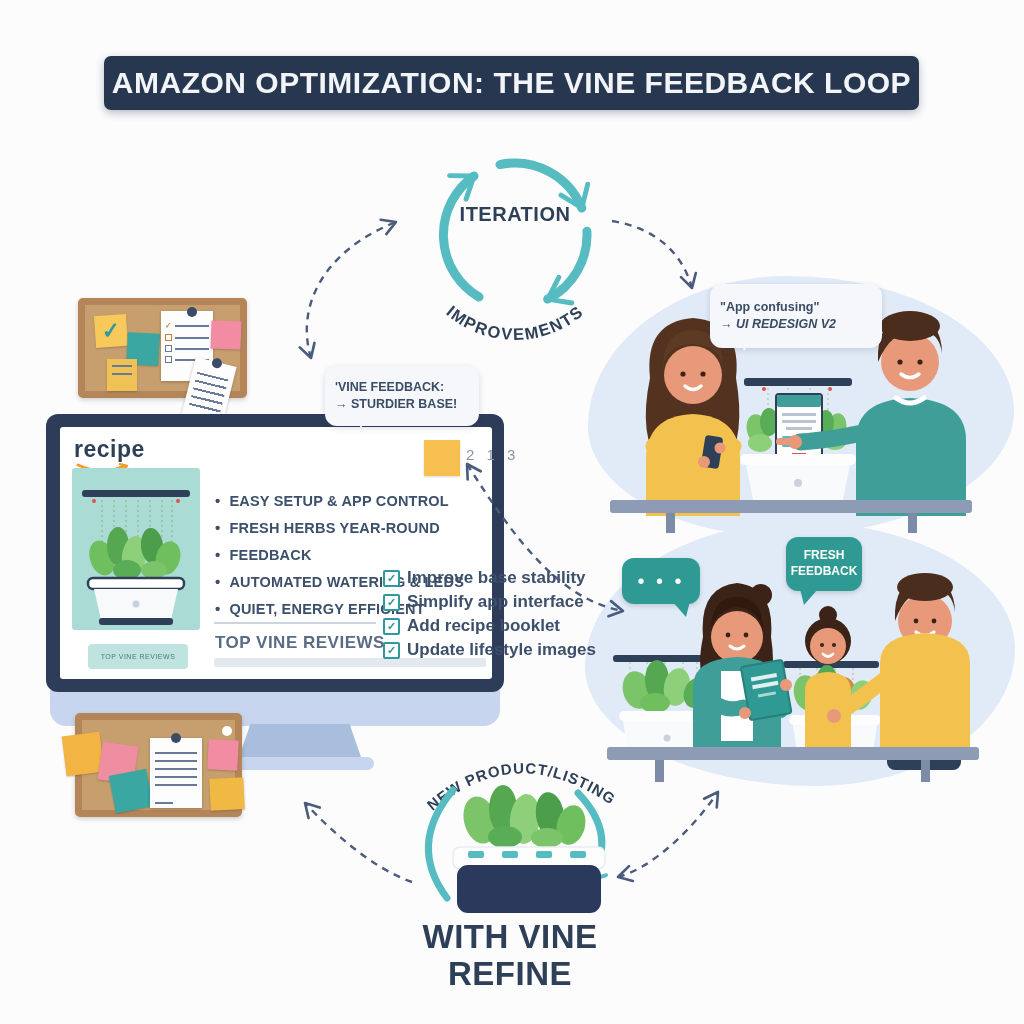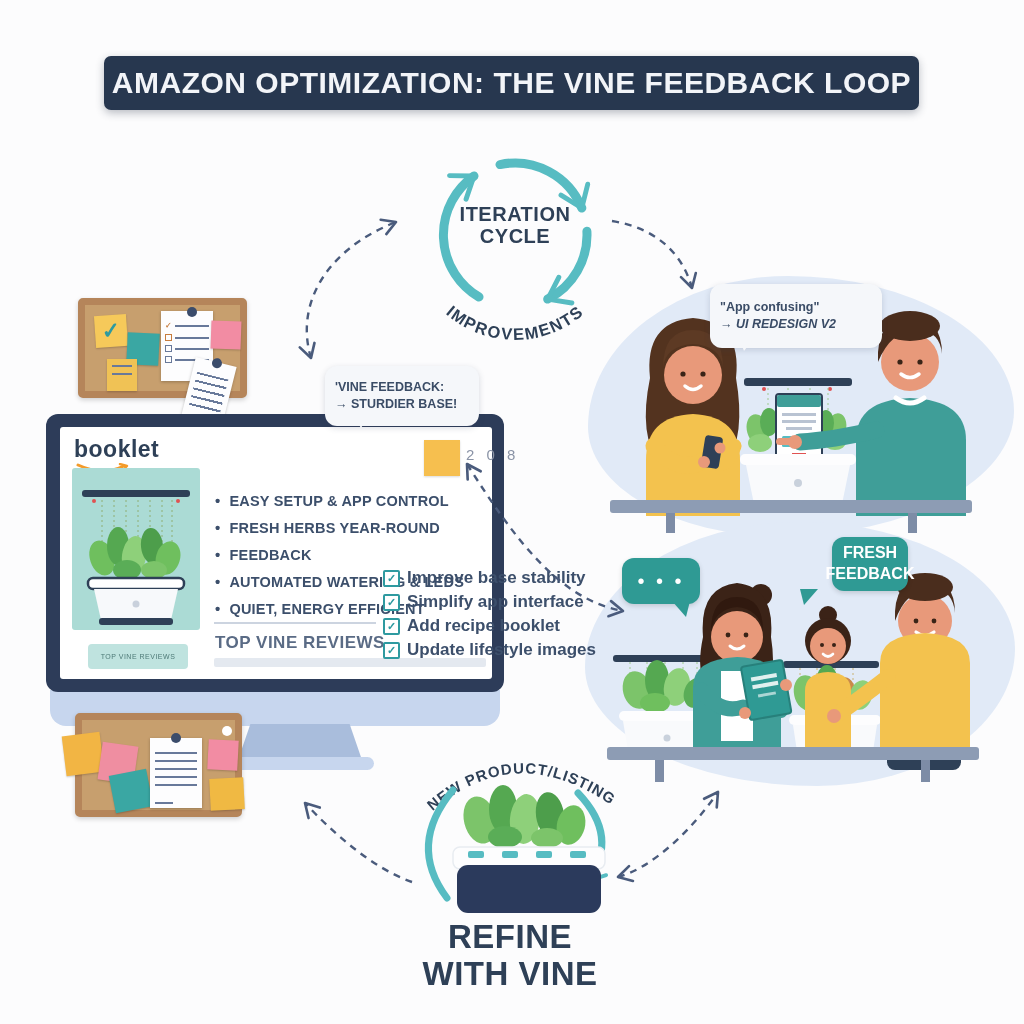--- a/index.html
+++ b/index.html
@@ -95,21 +95,20 @@
       <path d="M 89 157 A 72 72 0 0 1 84 36" marker-end="url(#tc)"></path>
       <path d="M 110 24.6 A 72 72 0 0 1 191.8 68" marker-end="url(#tc)"></path>
       <path d="M 196.9 91.2 A 72 72 0 0 1 157.7 159.1" marker-end="url(#tc)"></path>
     </g>
     <text font-family="Liberation Sans, sans-serif" font-size="16.5" font-weight="bold" fill="#2e4057" letter-spacing="1.5">
       <textPath href="#valleyPath" startOffset="50%" text-anchor="middle">IMPROVEMENTS</textPath>
     </text>
   </svg>
   <div class="abs" id="cycle-label">
     <div>ITERATION</div>
-    <div>CYCLE</div>
   </div>
 
   <div class="abs cork z2" style="left:78px;top:298px;width:155px;height:86px;">
     <div class="sticky" style="left:10px;top:10px;width:32px;height:32px;background:#f6c95a;transform:rotate(-4deg);
          display:flex;align-items:center;justify-content:center;color:#2e9aa0;font-size:22px;font-weight:bold;">✓</div>
     <div class="sticky" style="left:42px;top:28px;width:32px;height:32px;background:#3aa7a3;transform:rotate(3deg);"></div>
     <div class="sticky" style="left:22px;top:54px;width:30px;height:26px;background:#f0c255;padding-top:6px;">
       <div class="plines" style="top:6px;height:16px;"></div>
     </div>
     <div class="paper" style="left:76px;top:6px;width:44px;height:56px;padding:10px 4px 4px 4px;">
@@ -138,29 +137,29 @@
     </div>
   </div>
 
   <div class="abs" id="monitor-chin"></div>
   <div class="abs" id="monitor-neck"></div>
   <div class="abs" id="monitor-base"></div>
   <div class="abs" id="monitor-frame"></div>
   <div class="abs" id="monitor-screen"></div>
 
   <div class="abs" id="amazon-logo">
-    <div class="word">booklet</div>
+    <div class="word">recipe</div>
     <svg width="62" height="12" viewBox="0 0 62 12">
       <path d="M4 2 Q28 13 50 3" fill="none" stroke="#f49b2a" stroke-width="3" stroke-linecap="round"></path>
       <path d="M46 1 L53 3 L48 8" fill="none" stroke="#f49b2a" stroke-width="2.4" stroke-linecap="round" stroke-linejoin="round"></path>
     </svg>
   </div>
 
   <div class="abs" id="sticky-203"></div>
-  <div class="abs" id="num-203">2 0 8</div>
+  <div class="abs" id="num-203">2 1 3</div>
 
   <div class="abs" id="product-image">
     <svg width="128" height="162" viewBox="0 0 128 162">
       <rect x="10" y="22" width="108" height="7" rx="3" fill="#2e4057"></rect>
       <circle cx="22" cy="33" r="2" fill="#e05252"></circle>
         <circle cx="106" cy="33" r="2" fill="#e05252"></circle>
       <g stroke="#8fae74" stroke-width="1" stroke-dasharray="2 3">
         <line x1="30" y1="32" x2="30" y2="80"></line>
           <line x1="42" y1="32" x2="42" y2="84"></line>
         <line x1="54" y1="32" x2="54" y2="80"></line>
@@ -399,21 +398,21 @@
       <rect x="336" y="235" width="9" height="22" fill="#7d8ca6"></rect>
     </g>
   </svg>
 
   <div class="abs tbubble" style="left:622px;top:558px;width:78px;height:46px;font-size:20px;letter-spacing:3px;">
     <span>• • •</span>
   </div>
   <div class="abs tail" style="left:672px;top:601px;border-left:14px solid transparent;border-right:4px solid transparent;
        border-top:16px solid #2f9a94;"></div>
 
-  <div class="abs tbubble" style="left:832px;top:537px;width:76px;height:54px;font-size:16px;font-weight:bold;line-height:1.3;">
+  <div class="abs tbubble" style="left:786px;top:537px;width:76px;height:54px;font-size:12px;font-weight:bold;line-height:1.3;">
     <span>FRESH</span>
     <span>FEEDBACK</span>
   </div>
   <div class="abs tail" style="left:800px;top:589px;border-left:4px solid transparent;border-right:14px solid transparent;
        border-top:16px solid #2f9a94;"></div>
 
   <div class="abs cork z2" style="left:75px;top:713px;width:153px;height:90px;">
     <div class="pin" style="left:140px;top:6px;background:#ffffff;"></div>
     <div class="sticky" style="left:-18px;top:14px;width:38px;height:40px;background:#f2b544;transform:rotate(-7deg);"></div>
     <div class="sticky" style="left:18px;top:24px;width:36px;height:38px;background:#ef8ea1;transform:rotate(8deg);"></div>
@@ -452,22 +451,22 @@
       <rect x="78" y="112" width="152" height="22" rx="7" fill="#fdfdfe" stroke="#e8ecf1" stroke-width="1.5"></rect>
       <rect x="93" y="116" width="16" height="7" rx="2" fill="#57bcc2"></rect>
       <rect x="127" y="116" width="16" height="7" rx="2" fill="#57bcc2"></rect>
       <rect x="161" y="116" width="16" height="7" rx="2" fill="#57bcc2"></rect>
       <rect x="195" y="116" width="16" height="7" rx="2" fill="#57bcc2"></rect>
       <rect x="82" y="130" width="144" height="48" rx="11" fill="#2b3a5c"></rect>
     </g>
   </svg>
 
   <div class="abs" id="refine">
+    <div>WITH VINE</div>
     <div>REFINE</div>
-    <div>WITH VINE</div>
   </div>
 
   <svg class="abs" style="left:0;top:0;z-index:5;pointer-events:none;" width="1024" height="1024" viewBox="0 0 1024 1024">
     <defs>
       <marker id="dh" markerWidth="9" markerHeight="9" refX="6.4" refY="4" orient="auto-start-reverse" markerUnits="strokeWidth">
         <path d="M0.8 0.8 L6.4 4 L0.8 7.2" fill="none" stroke="#4a5b7c" stroke-width="1.1" stroke-linecap="round" stroke-linejoin="round"></path>
       </marker>
     </defs>
     <g stroke="#4a5b7c" stroke-width="2.4" fill="none" stroke-dasharray="7 6">
       <path d="M 311 358 C 295 305 325 250 396 222" marker-start="url(#dh)" marker-end="url(#dh)"></path>

